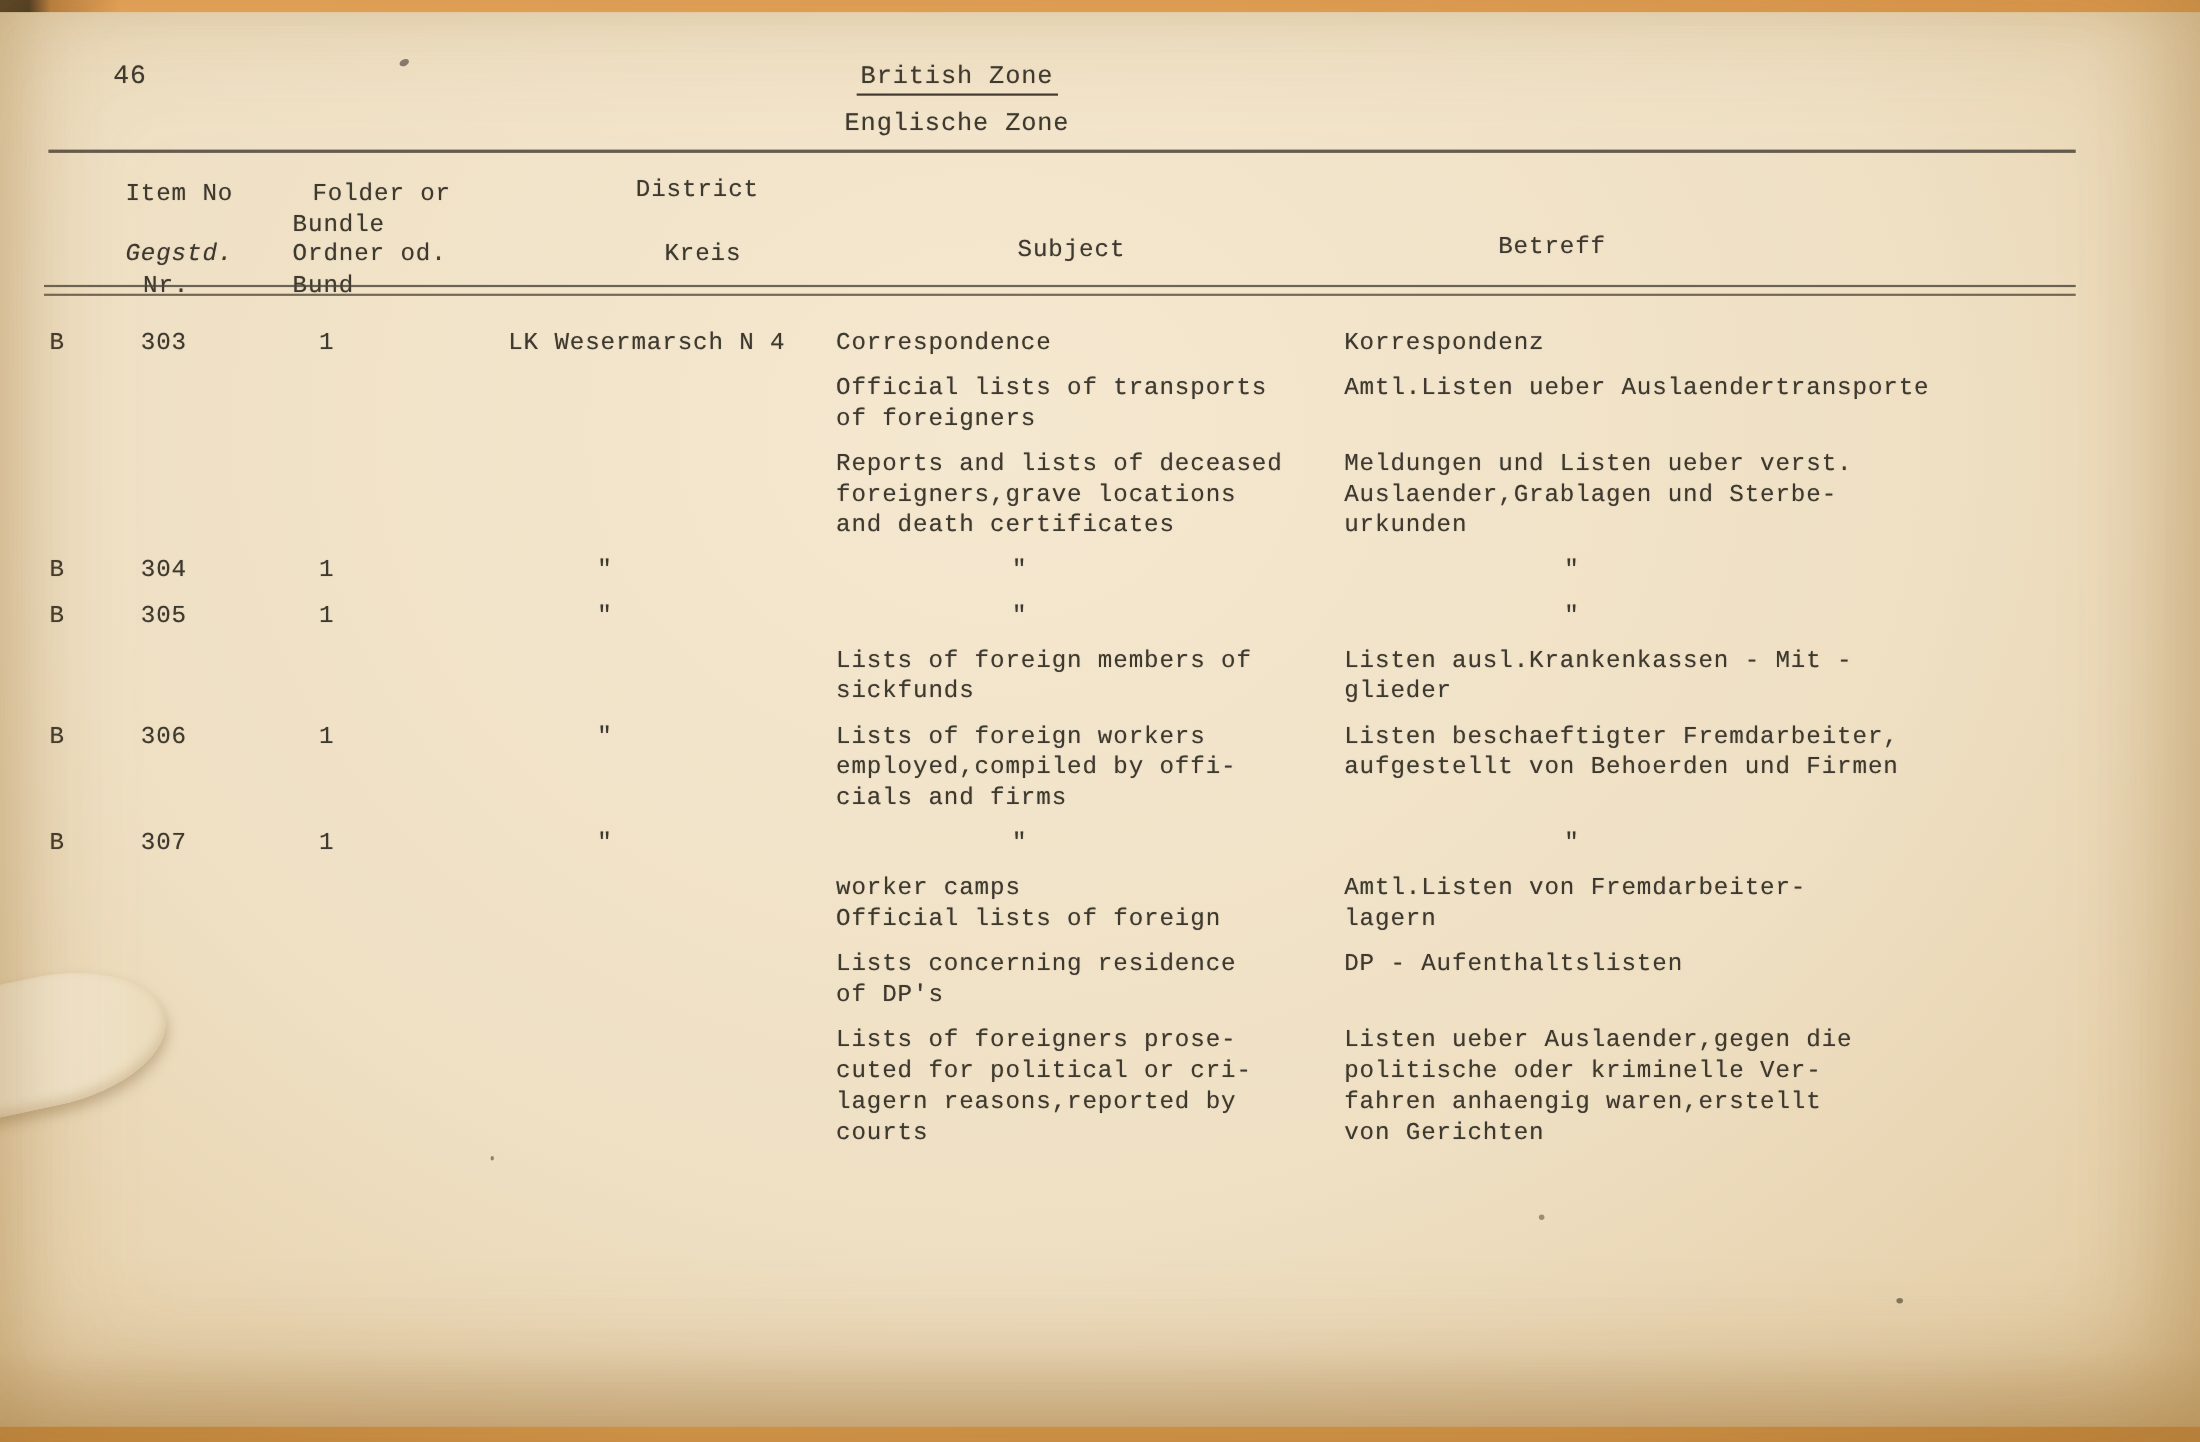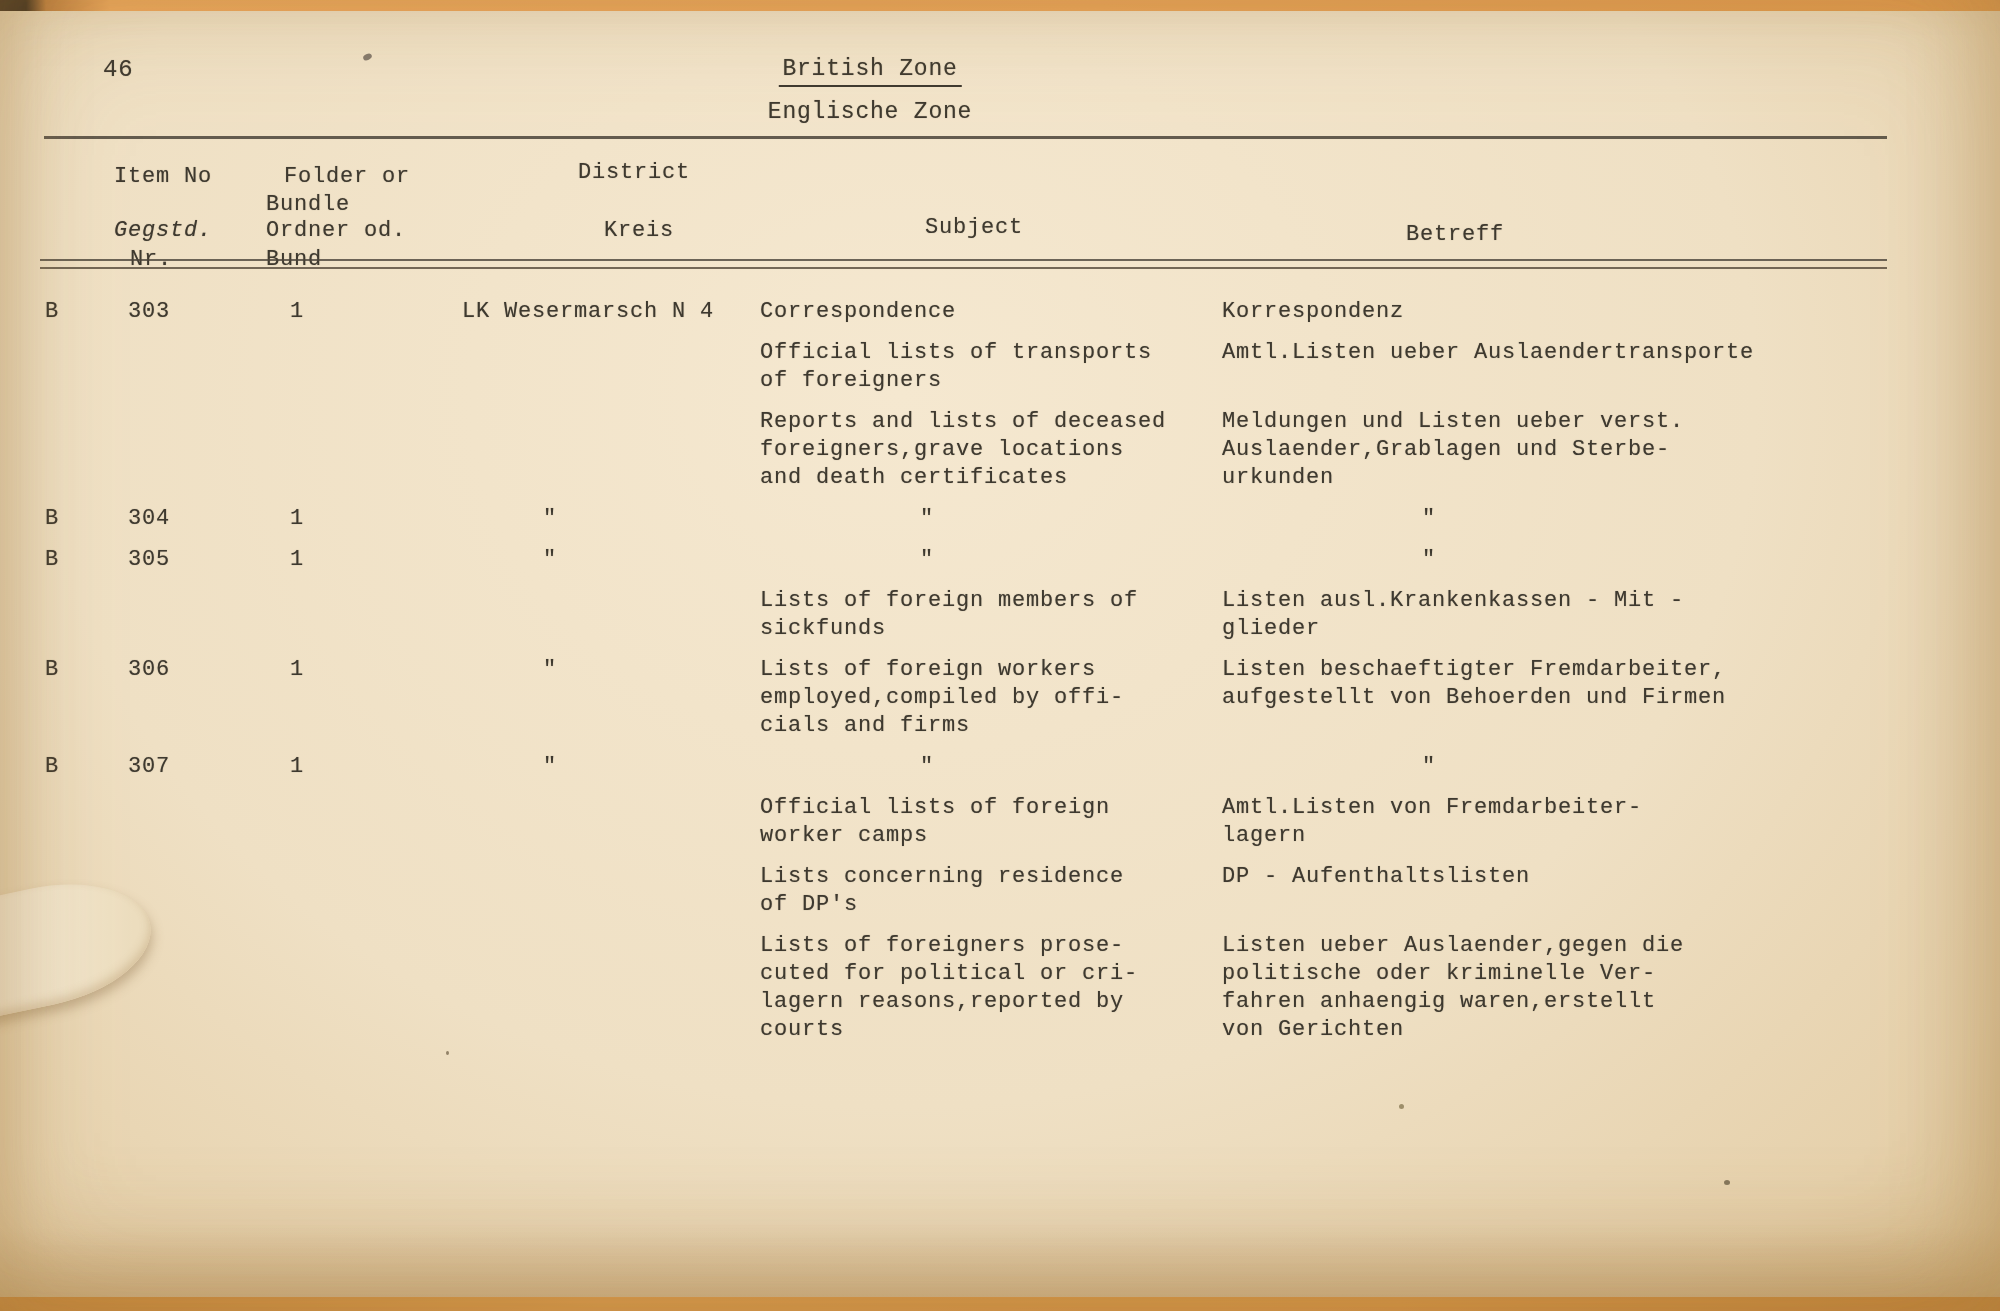--- a/index.html
+++ b/index.html
@@ -46,21 +46,21 @@
   .h-itemno{left:114px;top:164px;}
   .h-gegstd{left:114px;top:218px;font-style:italic;}
   .h-nr{left:130px;top:247px;}
   .h-folderor{left:284px;top:164px;}
   .h-bundle{left:266px;top:192px;}
   .h-ordner{left:266px;top:218px;}
   .h-bund{left:266px;top:247px;}
   .h-district{left:578px;top:160px;}
   .h-kreis{left:604px;top:218px;}
   .h-subject{left:925px;top:215px;}
-  .h-betreff{left:1406px;top:212px;margin-top:10px;}
+  .h-betreff{left:1362px;top:212px;}
   .rows{position:absolute;left:0;top:298px;width:2000px;padding-left:45px;box-sizing:border-box;}
   .row{display:grid;grid-template-columns:83px 162px 172px 298px 462px 1fr;margin-bottom:13px;
        font-size:22px;line-height:28px;}
   .cell{white-space:nowrap;}
   .cell .line{white-space:nowrap;}
   .cell-district.ditto{padding-left:81px;}
   .cell-subject .ditto{padding-left:160px;}
   .cell-betreff .ditto{padding-left:200px;}
   .paper-fold{
     position:absolute;left:-34px;top:884px;width:186px;height:118px;
@@ -212,22 +212,22 @@
         <div class="cell cell-betreff">
           <div class="line ditto">"</div>
         </div>
       </div>
       <div class="row">
         <div class="cell cell-letter"></div>
         <div class="cell cell-no"></div>
         <div class="cell cell-folder"></div>
         <div class="cell cell-district"></div>
         <div class="cell cell-subject">
+          <div class="line">worker camps</div>
           <div class="line">Official lists of foreign</div>
-          <div class="line">worker camps</div>
         </div>
         <div class="cell cell-betreff">
           <div class="line">Amtl.Listen von Fremdarbeiter-</div>
           <div class="line">lagern</div>
         </div>
       </div>
       <div class="row">
         <div class="cell cell-letter"></div>
         <div class="cell cell-no"></div>
         <div class="cell cell-folder"></div>

